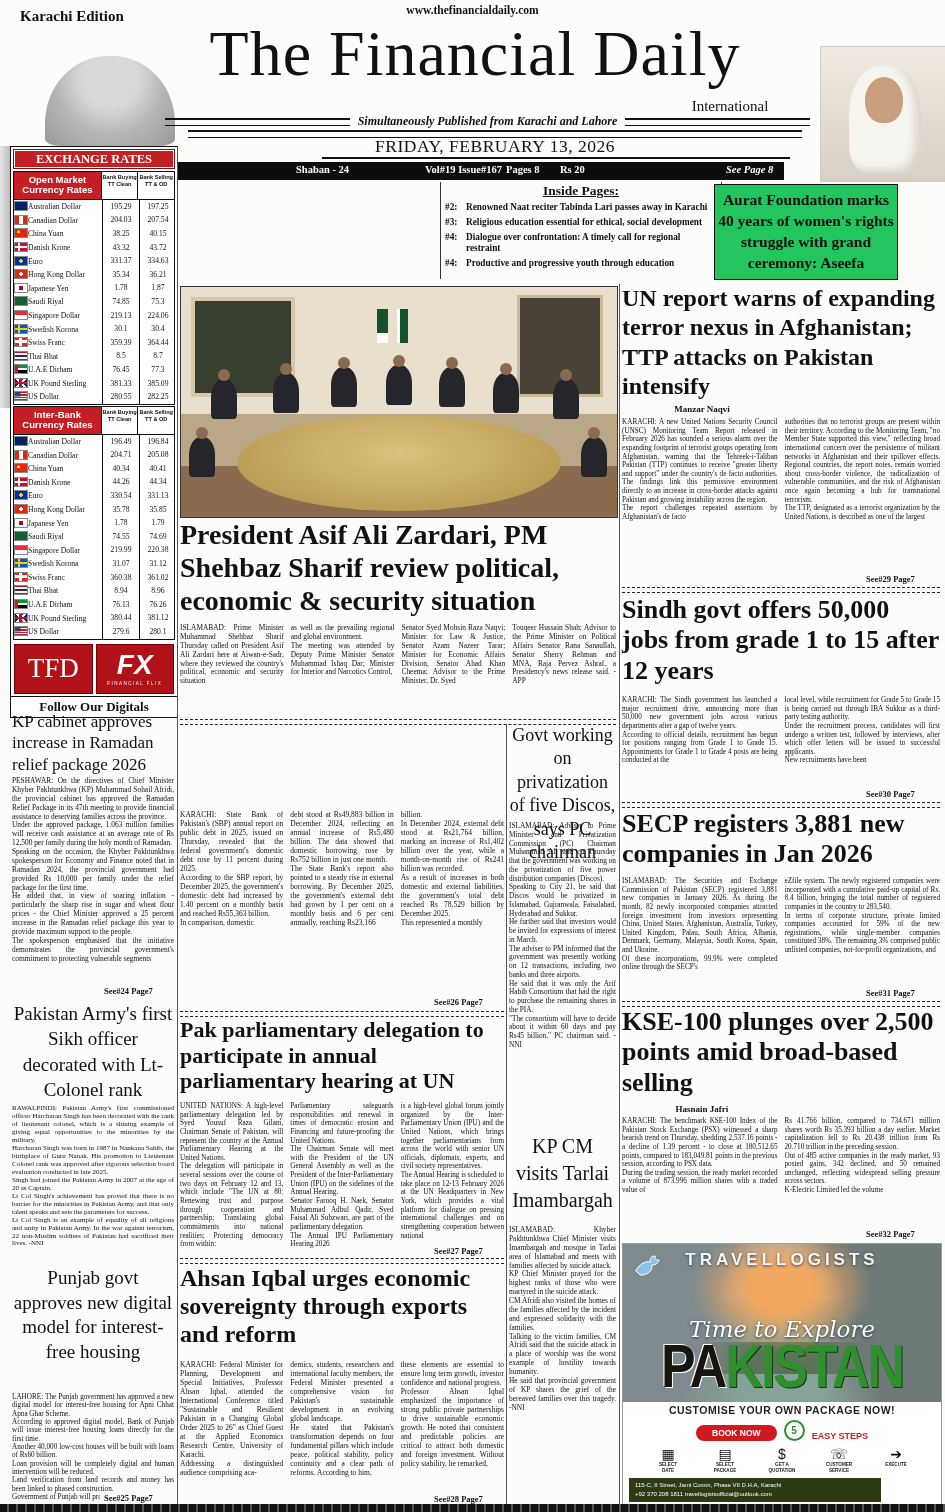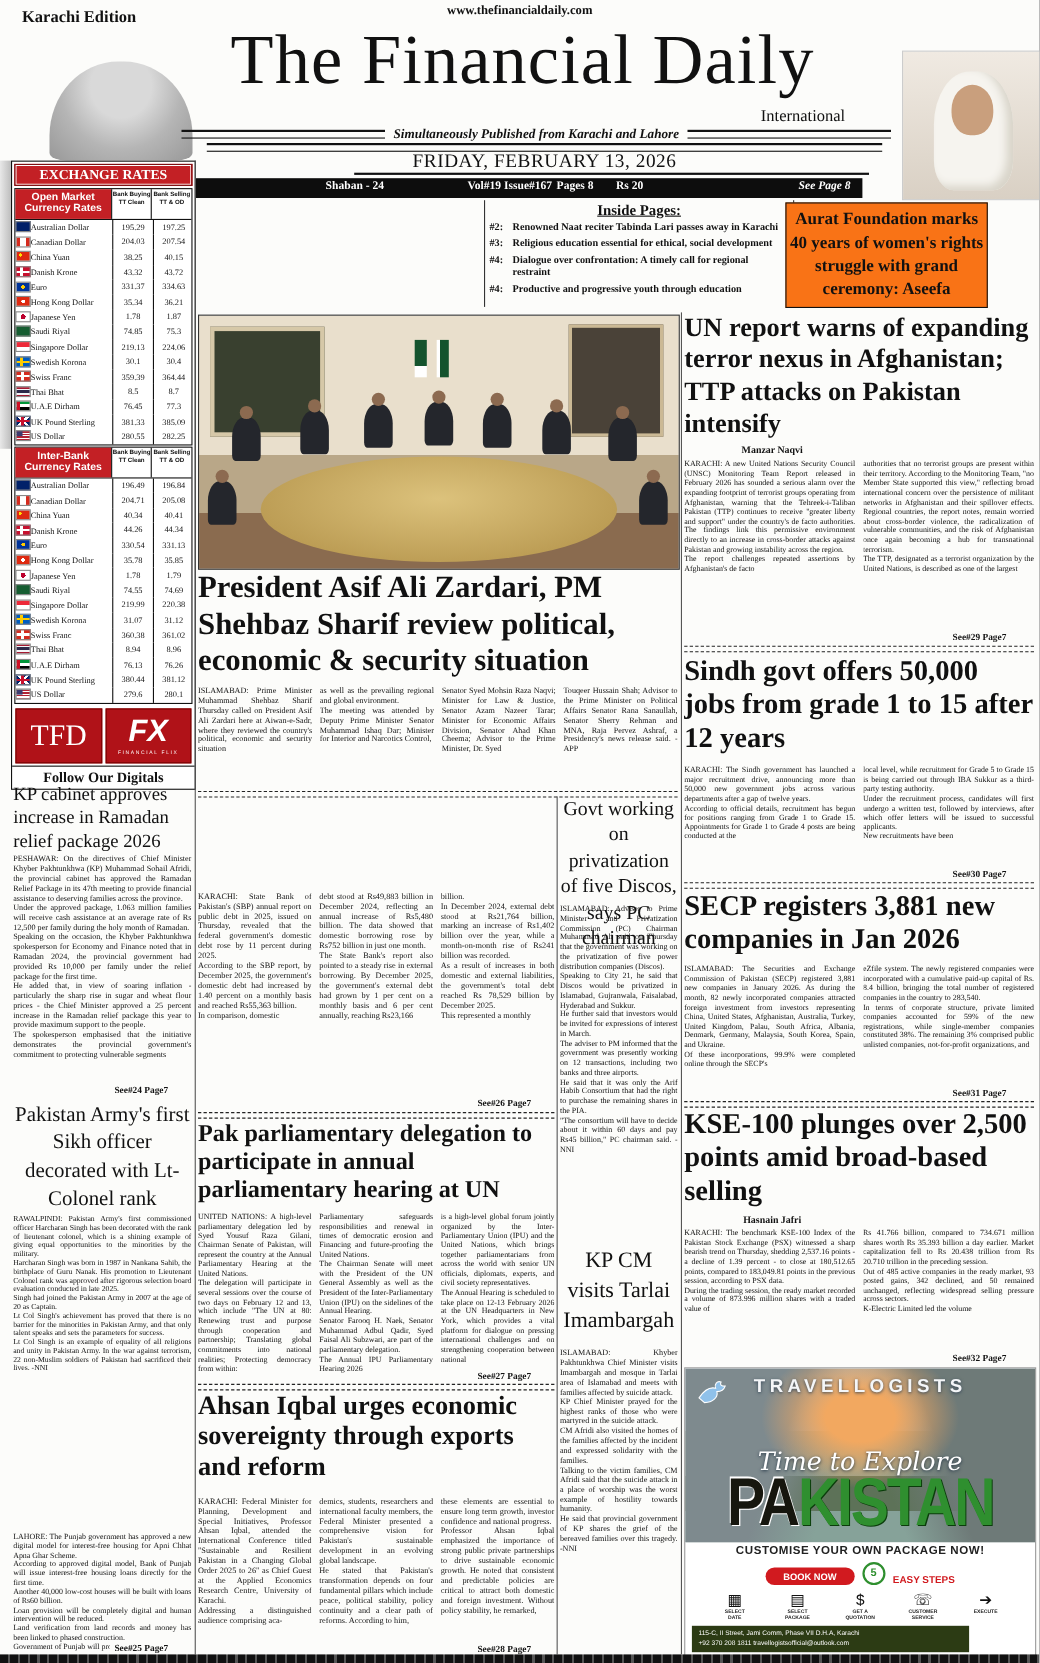--- a/index.html
+++ b/index.html
@@ -33,21 +33,21 @@
   .infobar span{position:absolute;top:2px;}
 
   
   .topnews{top:180px;left:180px;width:256px;height:100px;border:2.5px solid #111;background:#f1eee6;box-shadow:0 0 0 1px #fff inset;}
   .topnews .banner{height:19px;background:#c32025;color:#fff;text-align:center;font-size:12.5px;font-weight:bold;border-bottom:2px solid #111;letter-spacing:1px;}
   .topnews .head{padding:3px 4px;text-align:center;font-size:17.5px;font-weight:bold;font-style:italic;line-height:1.08;}
   .insidepages{top:182px;left:440px;width:272px;height:97px;border-left:1px solid #333;border-right:1px solid #333;padding:0 4px;}
   .insidepages .title{text-align:center;font-size:13.5px;font-weight:bold;text-decoration:underline;margin:1px 0 3px;}
   .ip-item{display:flex;gap:5px;font-size:9.3px;font-weight:bold;margin-bottom:5px;line-height:1.1;}
   .ip-item .num{width:16px;flex:none;}
-  .auratbox{top:184px;left:714px;width:182px;height:94px;border:1.5px solid #111;background:#f97316;display:flex;align-items:center;}
+  .auratbox{top:184px;left:714px;width:182px;height:94px;border:1.5px solid #111;background:#22c55e;display:flex;align-items:center;}
   .auratbox .head{width:100%;text-align:center;font-size:15.5px;font-weight:bold;line-height:1.35;padding:0 2px;}
 
   
   .rail{top:146px;left:10px;width:166px;border:1.5px solid #111;background:#fff;}
   .xbanner{margin:2px;background:#c32025;color:#fff;text-align:center;font-size:12.5px;font-weight:bold;height:18px;line-height:18px;box-shadow:0 0 0 1px #fff inset;border:1px solid #7d0f12;}
   .xtable{margin:1px 2px;border:1.5px solid #111;}
   .xhead{display:flex;border-bottom:1.5px solid #111;}
   .xhead .tcell{width:88px;background:#c32025;color:#fff;font-weight:bold;font-size:9.5px;text-align:center;line-height:1.1;padding:3px 0;font-family:"Liberation Sans",sans-serif;}
   .xhead .hcell{width:36px;border-left:1px solid #111;font-size:5.6px;font-weight:bold;text-align:center;line-height:1.25;padding-top:2px;font-family:"Liberation Sans",sans-serif;}
   .xrow{display:flex;align-items:center;height:13.6px;font-size:7.6px;}
@@ -454,20 +454,21 @@
 The spokesperson emphasised that the initiative demonstrates the provincial government's commitment to protecting vulnerable segments</div>
   <span class="more" style="left:100px;top:986px">See#24 Page7</span>
 
   <div class="abs headline light sikhhead">Pakistan Army's first Sikh officer decorated with Lt-Colonel rank</div>
   <div class="abs body-txt sikhbody">RAWALPINDI: Pakistan Army's first commissioned officer Harcharan Singh has been decorated with the rank of lieutenant colonel, which is a shining example of giving equal opportunities to the minorities by the military.
 Harcharan Singh was born in 1987 in Nankana Sahib, the birthplace of Guru Nanak. His promotion to Lieutenant Colonel rank was approved after rigorous selection board evaluation conducted in late 2025.
 Singh had joined the Pakistan Army in 2007 at the age of 20 as Captain.
 Lt Col Singh's achievement has proved that there is no barrier for the minorities in Pakistan Army, and that only talent speaks and sets the parameters for success.
 Lt Col Singh is an example of equality of all religions and unity in Pakistan Army. In the war against terrorism, 22 non-Muslim soldiers of Pakistan had sacrificed their lives. -NNI</div>
 
+  <div class="abs headline light punjabhead">Punjab govt approves new digital model for interest-free housing</div>
   <div class="abs body-txt punjabbody">LAHORE: The Punjab government has approved a new digital model for interest-free housing for Apni Chhat Apna Ghar Scheme.
 According to approved digital model, Bank of Punjab will issue interest-free housing loans directly for the first time.
 Another 40,000 low-cost houses will be built with loans of Rs60 billion.
 Loan provision will be completely digital and human intervention will be reduced.
 Land verification from land records and money has been linked to phased construction.
 Government of Punjab will provide financial</div>
   <span class="more" style="left:100px;top:1493px">See#25 Page7</span>
 
   <div class="abs leadphoto">
     <div class="lp-window"></div>

